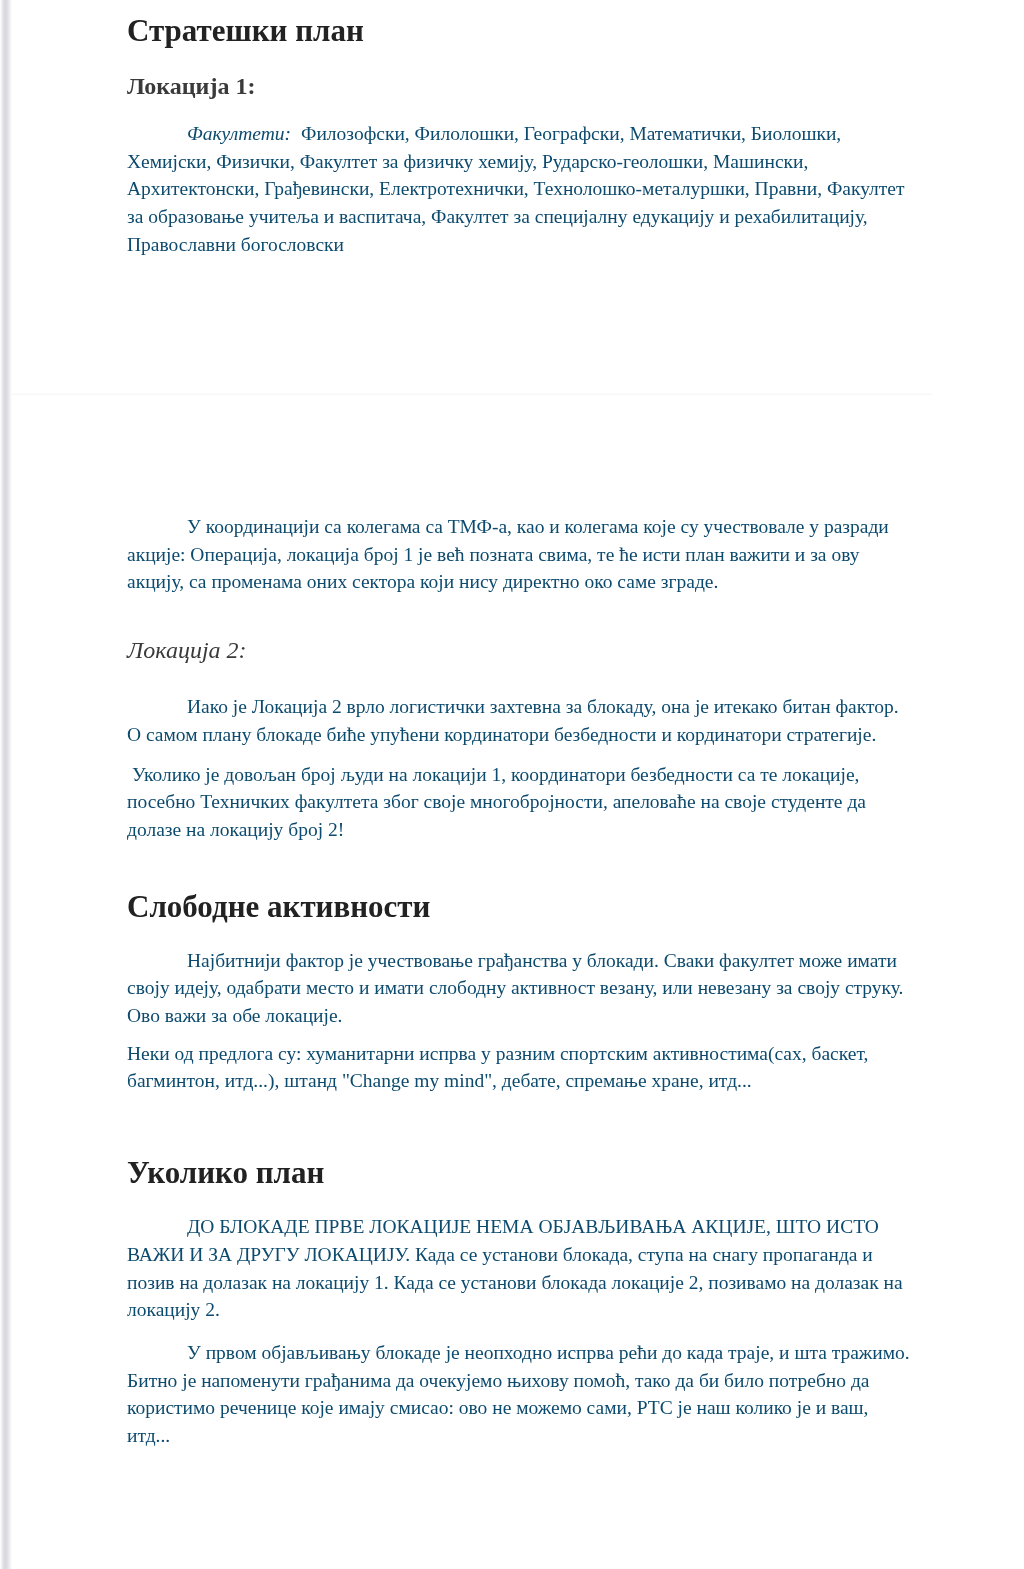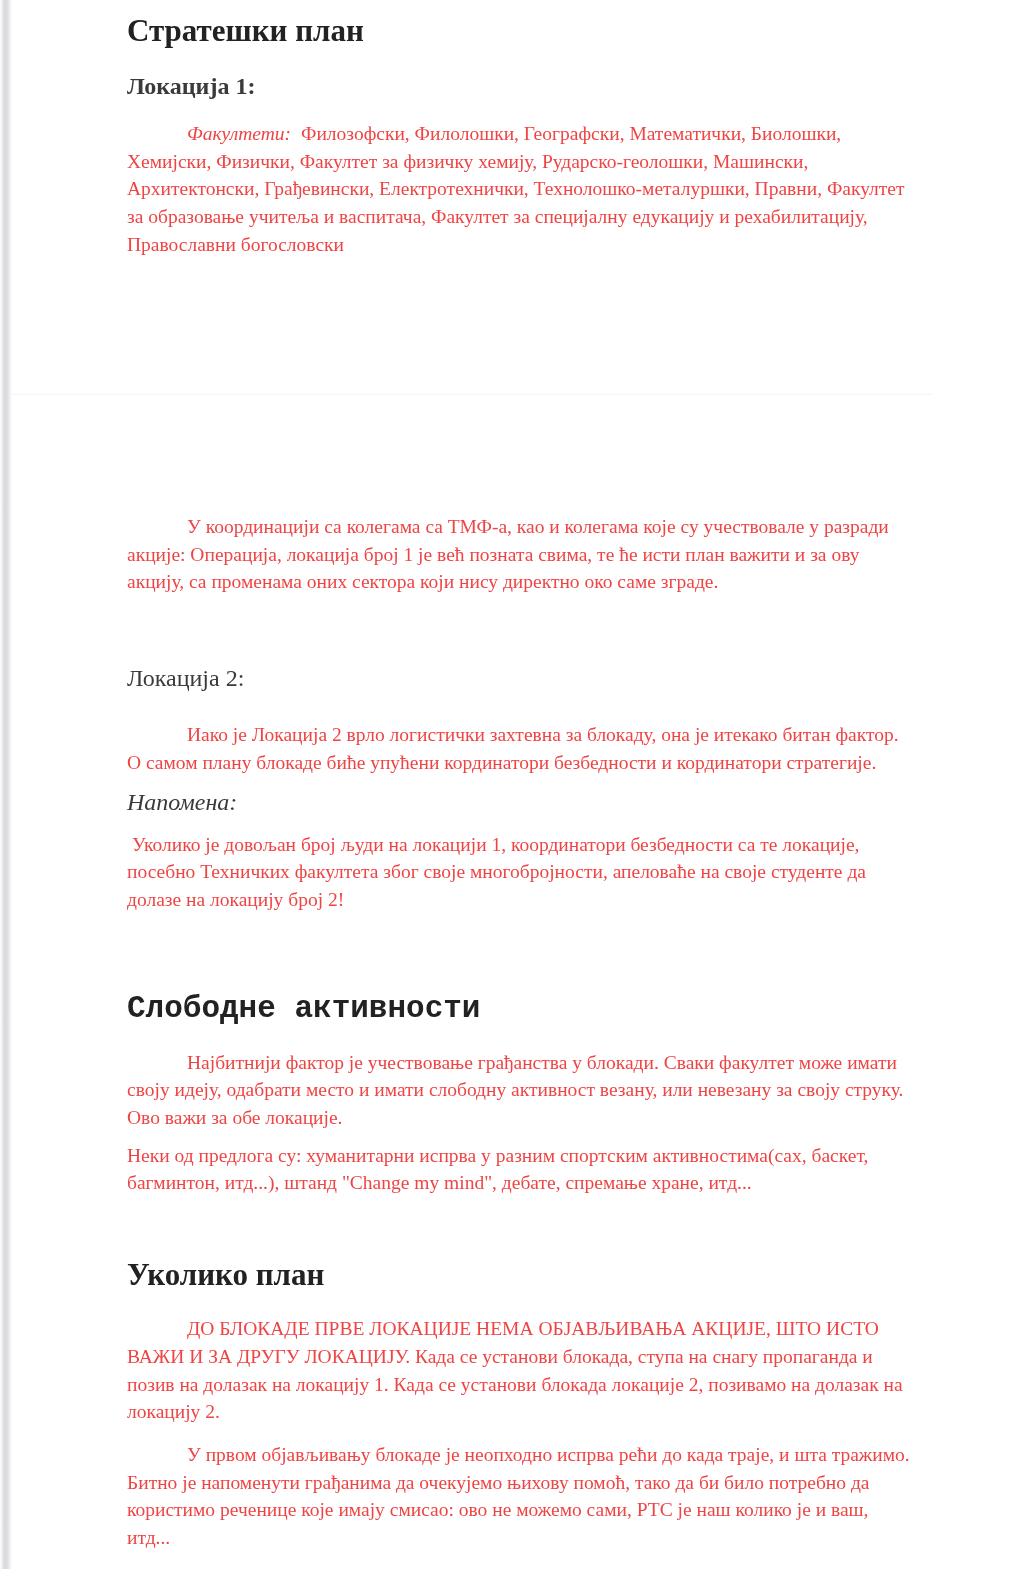--- a/index.html
+++ b/index.html
@@ -55,21 +55,21 @@
     font-size: 24px;
     line-height: 33px;
     font-weight: normal;
     color: #3a3a3a;
   }
   .note-style { font-style: italic; }
   p.body {
     margin: 0;
     font-size: 19.5px;
     line-height: 27.7px;
-    color: #ef4444;
+    color: #0c4a6e;
   }
   .indent { text-indent: 60px; }
   .tiny-indent { text-indent: 5px; }
   .faculties-label { font-style: italic; margin-right: 10px; }
 </style>
 </head>
 <body>
 
 <div class="viewport">
 
@@ -83,29 +83,28 @@
     </div>
   </div>
 
   <div class="page-gap"></div>
 
   <div class="page page-2">
     <div class="content">
 
       <p class="body indent">У координацији са колегама са ТМФ-а, као и колегама које су учествовале у разради акције: Операција, локација број 1 је већ позната свима, те ће исти план важити и за ову акцију, са променама оних сектора који нису директно око саме зграде.</p>
 
-      <div class="subhead" style="margin-top: 66px;">Локација 2:</div>
+      <div class="subhead" style="margin-top: 38px; font-style: italic;">Локација 2:</div>
 
       <p class="body indent" style="margin-top: 26px;">Иако је Локација 2 врло логистички захтевна за блокаду, она је итекако битан фактор. О самом плану блокаде биће упућени кординатори безбедности и кординатори стратегије.</p>
 
-      <div class="subhead note-style" style="margin-top: 9px;">Напомена:</div>
 
       <p class="body tiny-indent" style="margin-top: 12px;">Уколико је довољан број људи на локацији 1, координатори безбедности са те локације, посебно Техничких факултета због своје многобројности, апеловаће на своје студенте да долазе на локацију број 2!</p>
 
-      <h1 class="doc-heading" style="margin-top: 76px; font-family: Liberation Mono, monospace;">Слободне активности</h1>
+      <h1 class="doc-heading" style="margin-top: 44px;">Слободне активности</h1>
 
       <p class="body indent" style="margin-top: 22px;">Најбитнији фактор је учествовање грађанства у блокади. Сваки факултет може имати своју идеју, одабрати место и имати слободну активност везану, или невезану за своју струку. Ово важи за обе локације.</p>
 
       <p class="body" style="margin-top: 10px;">Неки од предлога су: хуманитарни испрва у разним спортским активностима(сах, баскет, багминтон, итд...), штанд "Change my mind", дебате, спремање хране, итд...</p>
 
       <h1 class="doc-heading" style="margin-top: 59px;">Уколико план</h1>
 
       <p class="body indent" style="margin-top: 22px;"><span>ДО БЛОКАДЕ ПРВЕ ЛОКАЦИЈЕ НЕМА ОБЈАВЉИВАЊА АКЦИЈЕ, ШТО ИСТО ВАЖИ И ЗА ДРУГУ ЛОКАЦИЈУ.</span><span> Када се установи блокада, ступа на снагу пропаганда и позив на долазак на локацију 1. Када се установи блокада локације 2, позивамо на долазак на локацију 2.</span></p>
 
       <p class="body indent" style="margin-top: 15px;">У првом објављивању блокаде је неопходно испрва рећи до када траје, и шта тражимо. Битно је напоменути грађанима да очекујемо њихову помоћ, тако да би било потребно да користимо реченице које имају смисао: ово не можемо сами, РТС је наш колико је и ваш, итд...</p>

